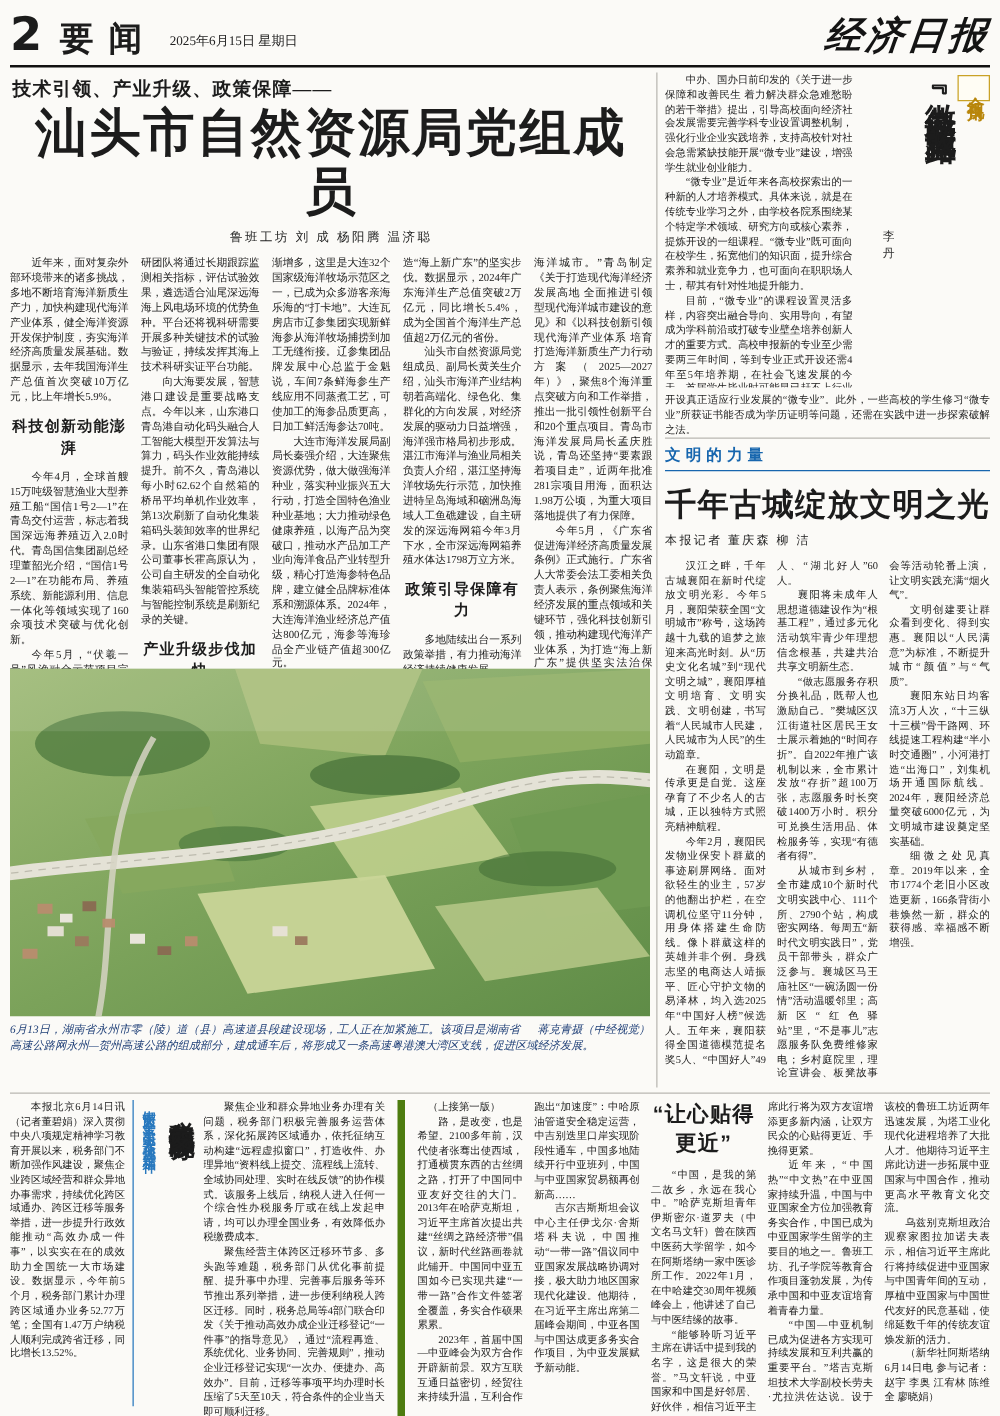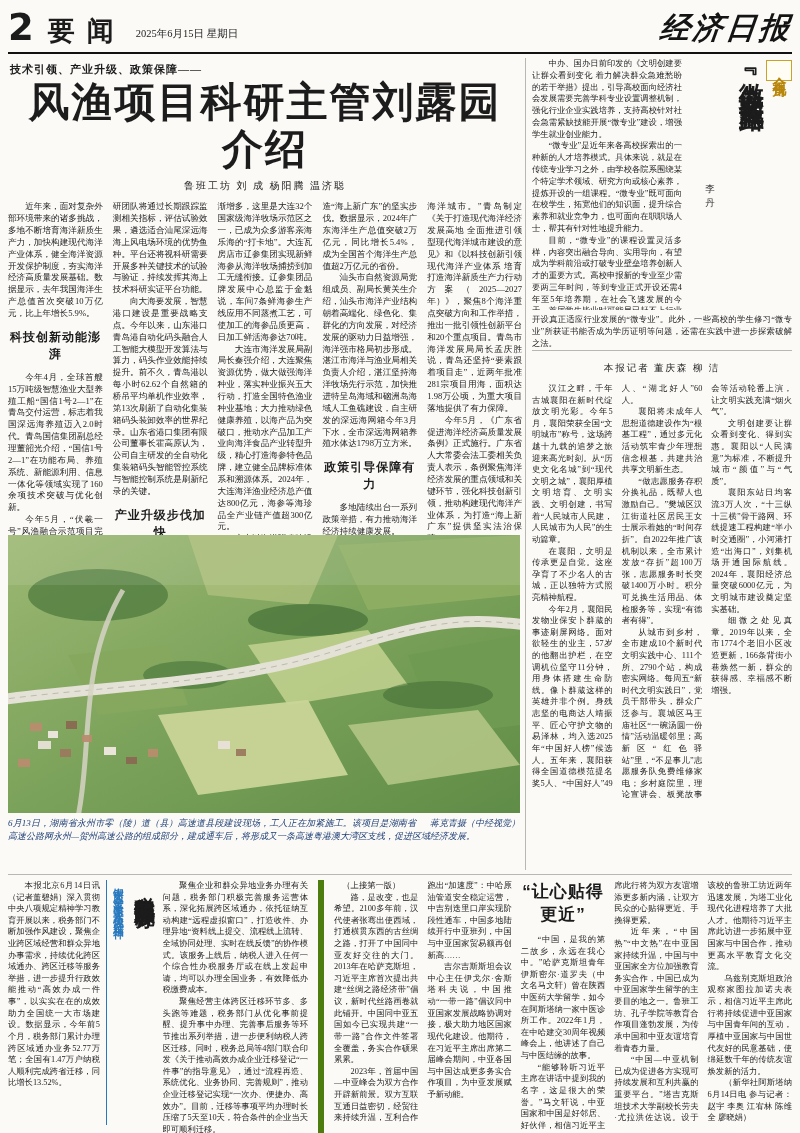--- a/index.html
+++ b/index.html
@@ -7,21 +7,21 @@
         font-family:"Liberation Serif","DejaVu Serif",serif;color:#1c1c1c;}
   
   #hdr{position:absolute;left:8px;top:6px;width:784px;height:46px;border-bottom:2.5px solid #111;}
   .pgnum{font-size:37px;font-weight:bold;font-family:"DejaVu Sans","Liberation Sans",sans-serif;vertical-align:bottom;}
   .pgsec{font-size:27px;font-weight:bold;letter-spacing:12px;margin-left:14px;vertical-align:bottom;}
   .pgdate{font-size:10.5px;margin-left:10px;color:#222;vertical-align:8px;}
   #masthead{position:absolute;right:0;top:2px;font-size:30px;font-weight:bold;font-style:italic;
             letter-spacing:3px;transform:skewX(-6deg);color:#141414;}
   
   #main{position:absolute;left:8px;top:58px;width:514px;}
-  .kicker{font-size:11px;font-weight:bold;letter-spacing:1px;margin:4px 0 2px 2px;}
+  .kicker{font-size:15px;font-weight:bold;letter-spacing:1px;margin:4px 0 2px 2px;}
   .bigtitle{font-size:41px;font-weight:900;text-align:center;letter-spacing:2px;line-height:1.15;
             font-family:"Liberation Serif",serif;}
   .byline{font-size:10px;text-align:center;color:#222;margin-top:6px;letter-spacing:2px;}
   #mainbody{margin-top:8px;height:374px;overflow:hidden;
             column-count:5;column-gap:10px;column-fill:auto;}
   .para{margin:0;text-indent:2em;text-align:justify;font-size:8.6px;line-height:1.38;}
   .sub{font-size:12px;font-weight:bold;text-align:center;margin:9px 0;letter-spacing:1px;
        font-family:"Liberation Sans","DejaVu Sans",sans-serif;}
   
   #photo{position:absolute;left:8px;top:535px;width:512px;height:278px;overflow:hidden;background:#7fa35c;}
@@ -41,21 +41,21 @@
              color:#b8860b;border:1.5px solid #c9a227;background:#fffdf4;padding:5px 3px;letter-spacing:3px;}
   #jsj-author{position:absolute;right:76px;top:118px;writing-mode:vertical-rl;font-size:9.5px;
               letter-spacing:6px;color:#333;}
   #jsj-foot{position:absolute;left:0;bottom:0;width:100%;height:34px;overflow:hidden;}
   #jsj-foot .para{font-size:8.3px;line-height:1.42;text-indent:0;}
   
   #wm{position:absolute;left:532px;top:356px;width:260px;height:514px;}
   #wm-label{font-size:12.5px;font-weight:bold;color:#1766ae;letter-spacing:4px;
             border-bottom:1px solid #1766ae;padding-bottom:3px;width:100%;display:block;}
   #wm-title{font-size:25px;font-weight:900;text-align:center;letter-spacing:1px;margin-top:10px;}
-  #wm-byline{font-size:9.5px;text-align:center;margin-top:6px;letter-spacing:2px;color:#222;}
+  #wm-byline{font-size:9.5px;margin-top:6px;letter-spacing:2px;color:#222;}
   #wm-body{margin-top:8px;height:418px;overflow:hidden;column-count:3;column-gap:9px;column-fill:auto;}
   #wm-body .para{font-size:8.3px;line-height:1.4;}
   
   #bottom{position:absolute;left:8px;top:880px;width:784px;height:253px;display:flex;}
   #tax{width:300px;flex:none;display:flex;height:253px;}
   #tax-c1{width:92px;overflow:hidden;}
   #tax-c1 .para,#tax-c2 .para{font-size:8.3px;line-height:1.4;}
   #tax-kicker{writing-mode:vertical-rl;font-size:10.5px;font-weight:bold;color:#2878be;
               border-left:1px solid #2878be;margin-left:6px;padding-left:4px;letter-spacing:3px;height:245px;}
   #tax-title{writing-mode:vertical-rl;font-size:20.5px;font-weight:900;letter-spacing:1px;
@@ -73,21 +73,21 @@
 
 <div id="page">
 
   <div id="hdr">
     <span class="pgnum">2</span><span class="pgsec">要闻</span><span class="pgdate">2025年6月15日 星期日</span>
     <span id="masthead">经济日报</span>
   </div>
 
   <div id="main">
     <div class="kicker">技术引领、产业升级、政策保障——</div>
-    <div class="bigtitle">风渔项目科研主管刘露园介绍</div>
+    <div class="bigtitle">汕头市自然资源局党组成员</div>
     <div class="byline">鲁班工坊 刘 成 杨阳腾 温济聪</div>
     <div id="mainbody">
         <p class="para">近年来，面对复杂外部环境带来的诸多挑战，多地不断培育海洋新质生产力，加快构建现代海洋产业体系，健全海洋资源开发保护制度，夯实海洋经济高质量发展基础。数据显示，去年我国海洋生产总值首次突破10万亿元，比上年增长5.9%。</p>
         <div class="sub">科技创新动能澎湃</div>
         <p class="para">今年4月，全球首艘15万吨级智慧渔业大型养殖工船“国信1号2—1”在青岛交付运营，标志着我国深远海养殖迈入2.0时代。青岛国信集团副总经理董韶光介绍，“国信1号2—1”在功能布局、养殖系统、新能源利用、信息一体化等领域实现了160余项技术突破与优化创新。</p>
         <p class="para">今年5月，“伏羲一号”风渔融合示范项目完成首批鱼苗投放作业。中广核“伏羲一号”风渔项目科研主管刘露园介绍，科研团队将通过长期跟踪监测相关指标，评估试验效果，遴选适合汕尾深远海海上风电场环境的优势鱼种。平台还将视科研需要开展多种关键技术的试验与验证，持续发挥其海上技术科研实证平台功能。</p>
         <p class="para">向大海要发展，智慧港口建设是重要战略支点。今年以来，山东港口青岛港自动化码头融合人工智能大模型开发算法与算力，码头作业效能持续提升。前不久，青岛港以每小时62.62个自然箱的桥吊平均单机作业效率，第13次刷新了自动化集装箱码头装卸效率的世界纪录。山东省港口集团有限公司董事长霍高原认为，公司自主研发的全自动化集装箱码头智能管控系统与智能控制系统是刷新纪录的关键。</p>
         <div class="sub">产业升级步伐加快</div>
         <p class="para">6月上旬，大连市金普新区蚂蚁岛海域游客日渐增多，这里是大连32个国家级海洋牧场示范区之一，已成为众多游客亲海乐海的“打卡地”。大连瓦房店市辽参集团实现新鲜海参从海洋牧场捕捞到加工无缝衔接。辽参集团品牌发展中心总监于金魁说，车间7条鲜海参生产线应用不同蒸煮工艺，可使加工的海参品质更高，日加工鲜活海参达70吨。</p>
         <p class="para">大连市海洋发展局副局长秦强介绍，大连聚焦资源优势，做大做强海洋种业，落实种业振兴五大行动，打造全国特色渔业种业基地；大力推动绿色健康养殖，以海产品为突破口，推动水产品加工产业向海洋食品产业转型升级，精心打造海参特色品牌，建立健全品牌标准体系和溯源体系。2024年，大连海洋渔业经济总产值达800亿元，海参等海珍品全产业链产值超300亿元。</p>
@@ -145,33 +145,35 @@
     <span class="credit">蒋克青摄（中经视觉）</span>
     <span>6月13日，湖南省永州市零（陵）道（县）高速道县段建设现场，工人正在加紧施工。该项目是湖南省高速公路网永州—贺州高速公路的组成部分，建成通车后，将形成又一条高速粤港澳大湾区支线，促进区域经济发展。</span>
   </div>
 
   <div class="vrule" style="left:525px;top:58px;height:812px;"></div>
   <div class="hrule" style="left:532px;top:350px;width:260px;"></div>
   <div class="hrule" style="left:8px;top:874px;width:784px;"></div>
 
   <div id="jsj">
     <div id="jsj-text">
-        <p class="para">中办、国办日前印发的《文明创建要让群众看到变化 着力解决群众急难愁盼的若干举措》提出，引导高校面向经济社会发展需要完善学科专业设置调整机制，强化行业企业实践培养，支持高校针对社会急需紧缺技能开展“微专业”建设，增强学生就业创业能力。</p>
+        <p class="para">中办、国办日前印发的《关于进一步保障和改善民生 着力解决群众急难愁盼的若干举措》提出，引导高校面向经济社会发展需要完善学科专业设置调整机制，强化行业企业实践培养，支持高校针对社会急需紧缺技能开展“微专业”建设，增强学生就业创业能力。</p>
         <p class="para">“微专业”是近年来各高校探索出的一种新的人才培养模式。具体来说，就是在传统专业学习之外，由学校各院系围绕某个特定学术领域、研究方向或核心素养，提炼开设的一组课程。“微专业”既可面向在校学生，拓宽他们的知识面，提升综合素养和就业竞争力，也可面向在职职场人士，帮其有针对性地提升能力。</p>
         <p class="para">目前，“微专业”的课程设置灵活多样，内容突出融合导向、实用导向，有望成为学科前沿或打破专业壁垒培养创新人才的重要方式。高校申报新的专业至少需要两三年时间，等到专业正式开设还需4年至5年培养期，在社会飞速发展的今天，首届学生毕业时可能早已赶不上行业风口。“微专业”设置灵活，一些反响好的“微专业”有望成为传统专业的有效补充，未来甚至可能发展为正式专业。一些企业还可以通过“微专业”深度参与人才培养，实现专业教育与职业需求的“双向奔赴”。</p>
       </div>
     <div id="jsj-title">『微专业』拓宽就业路</div>
     <div id="jsj-badge">金视角</div>
     <div id="jsj-author">李 丹</div>
     <div id="jsj-foot">
       <p class="para">开设真正适应行业发展的“微专业”。此外，一些高校的学生修习“微专业”所获证书能否成为学历证明等问题，还需在实践中进一步探索破解之法。</p>
     </div>
   </div>
 
   <div id="wm">
+    <span id="wm-label">文明的力量</span>
+    <div id="wm-title">千年古城绽放文明之光</div>
     <div id="wm-byline">本报记者 董庆森 柳 洁</div>
     <div id="wm-body">
         <p class="para">汉江之畔，千年古城襄阳在新时代绽放文明光彩。今年5月，襄阳荣获全国“文明城市”称号，这场跨越十九载的追梦之旅迎来高光时刻。从“历史文化名城”到“现代文明之城”，襄阳厚植文明培育、文明实践、文明创建，书写着“人民城市人民建，人民城市为人民”的生动篇章。</p>
         <p class="para">在襄阳，文明是传承更是自觉。这座孕育了不少名人的古城，正以独特方式照亮精神航程。</p>
         <p class="para">今年2月，襄阳民发物业保安卜群葳的事迹刷屏网络。面对欲轻生的业主，57岁的他翻出护栏，在空调机位坚守11分钟，用身体搭建生命防线。像卜群葳这样的英雄并非个例。身残志坚的电商达人靖振平、匠心守护文物的易泽林，均入选2025年“中国好人榜”候选人。五年来，襄阳获得全国道德模范提名奖5人、“中国好人”49人、“湖北好人”60人。</p>
         <p class="para">襄阳将未成年人思想道德建设作为“根基工程”，通过多元化活动筑牢青少年理想信念根基，共建共治共享文明新生态。</p>
         <p class="para">“做志愿服务存积分换礼品，既帮人也激励自己。”樊城区汉江街道社区居民王女士展示着她的“时间存折”。自2022年推广该机制以来，全市累计发放“存折”超100万张，志愿服务时长突破1400万小时。积分可兑换生活用品、体检服务等，实现“有德者有得”。</p>
         <p class="para">从城市到乡村，全市建成10个新时代文明实践中心、111个所、2790个站，构成密实网络。每周五“新时代文明实践日”，党员干部带头，群众广泛参与。襄城区马王庙社区“一碗汤圆一份情”活动温暖邻里；高新区“红色驿站”里，“不是事儿”志愿服务队免费维修家电；乡村庭院里，理论宣讲会、板凳故事会等活动轮番上演，让文明实践充满“烟火气”。</p>
         <p class="para">文明创建要让群众看到变化、得到实惠。襄阳以“人民满意”为标准，不断提升城市“颜值”与“气质”。</p>
         <p class="para">襄阳东站日均客流3万人次，“十三纵十三横”骨干路网、环线提速工程构建“半小时交通圈”，小河港打造“出海口”，刘集机场开通国际航线。2024年，襄阳经济总量突破6000亿元，为文明城市建设奠定坚实基础。</p>

